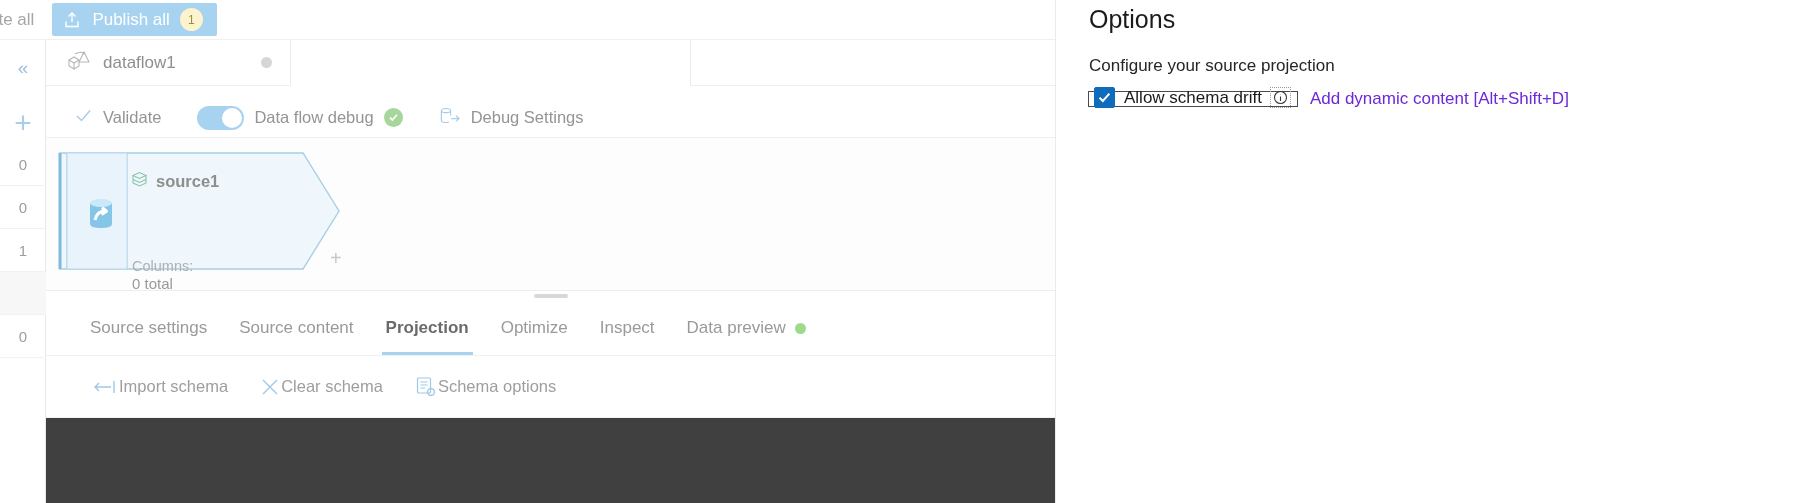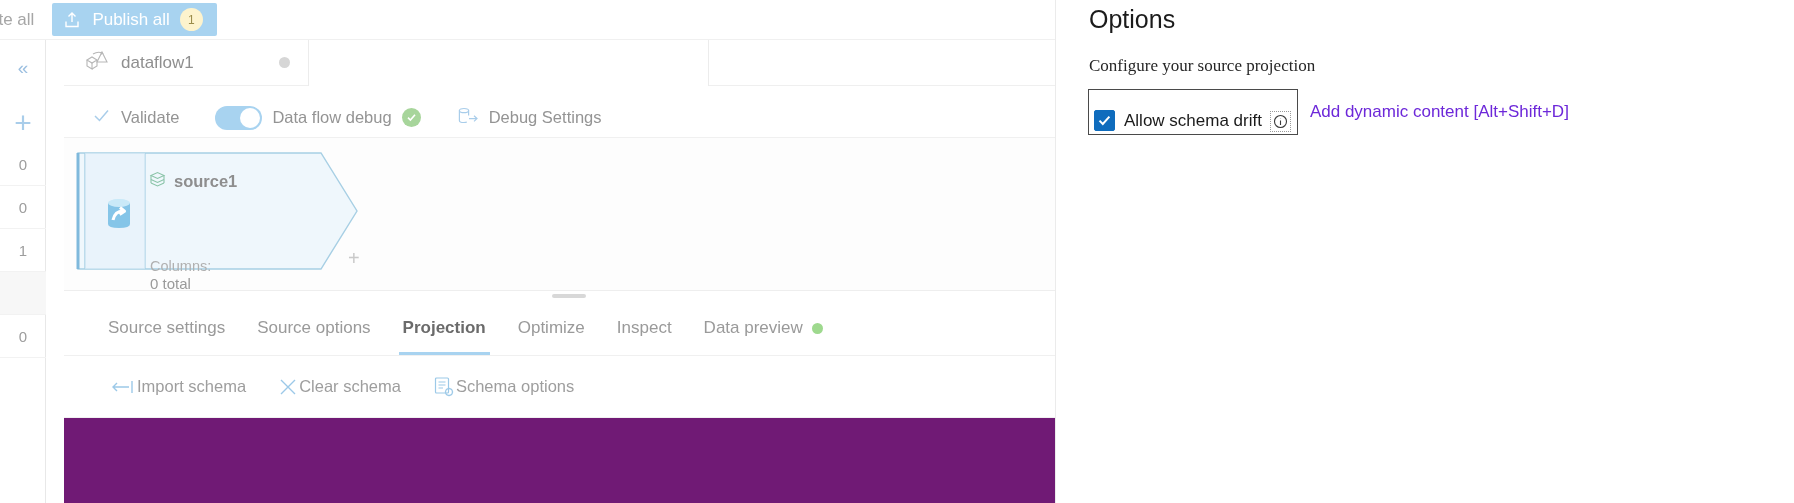--- a/index.html
+++ b/index.html
@@ -49,22 +49,22 @@
   .rail-row {
     height: 43px; display: flex; align-items: center; justify-content: center;
     color: #9d9d9d; font-size: 15px; border-bottom: 1px solid #f2f2f2;
     position: relative;
   }
   .rail-row.sel { background: #f7f7f7; }
   .rail-row.blank { color: transparent; }
 
   
   .main {
-    position: absolute; left: 64px; top: 40px; width: 1009px; height: 463px;
-    background: #701a75;
+    position: absolute; left: 46px; top: 40px; width: 1009px; height: 463px;
+    background: #404040;
   }
   .df-tabstrip {
     position: relative; height: 46px; background: #fff;
     border-bottom: 1px solid #efefef; display: flex; align-items: center;
   }
   .df-tab {
     display: flex; align-items: center; gap: 11px; padding: 0 18px 0 20px;
     height: 46px; border-right: 1px solid #ececec;
     min-width: 245px;
   }
@@ -167,29 +167,29 @@
   .panel {
     position: absolute; left: 1055px; top: 0; width: 739px; height: 503px;
     background: #fff; border-left: 1px solid #ebebeb;
   }
   .panel-title {
     position: absolute; left: 33px; top: 5px;
     font-size: 25px; color: #1b1b1b; font-weight: 400;
   }
   .panel-sub {
     position: absolute; left: 33px; top: 56px;
-    font-size: 17px; color: #262626; font-family: Liberation Serif, serif;
+    font-size: 17px; color: #262626;
   }
   .drift-row {
     position: absolute; left: 32px; top: 89px;
     display: flex; align-items: center; gap: 0;
   }
   .drift-box {
-    display: flex; align-items: flex-end; gap: 9px;
-    border: 1px solid #4a4a4a; padding: 0 7px 3px 5px; height: 46px;
+    display: flex; align-items: center; gap: 9px;
+    border: 1px solid #4a4a4a; padding: 0 7px 3px 5px; height: 16px;
   }
   .cb {
     width: 21px; height: 21px; border: 1px solid #8a8a8a; background: #fff;
     border-radius: 2px; flex: none;
   }
   .cb.checked {
     background: #0f6cbd; border-color: #0f6cbd;
     display: flex; align-items: center; justify-content: center;
   }
   .cb.checked svg { display:block; }
@@ -326,21 +326,21 @@
     <div class="splitter-wrap">
       <div class="splitter"></div>
     </div>
 
     <div class="bottom">
       <div class="tabs">
         <div class="tab">
           <span>Source settings</span>
         </div>
         <div class="tab">
-          <span>Source options</span>
+          <span>Source content</span>
         </div>
         <div class="tab active">
           <span>Projection</span>
         </div>
         <div class="tab">
           <span>Optimize</span>
         </div>
         <div class="tab">
           <span>Inspect</span>
         </div>

